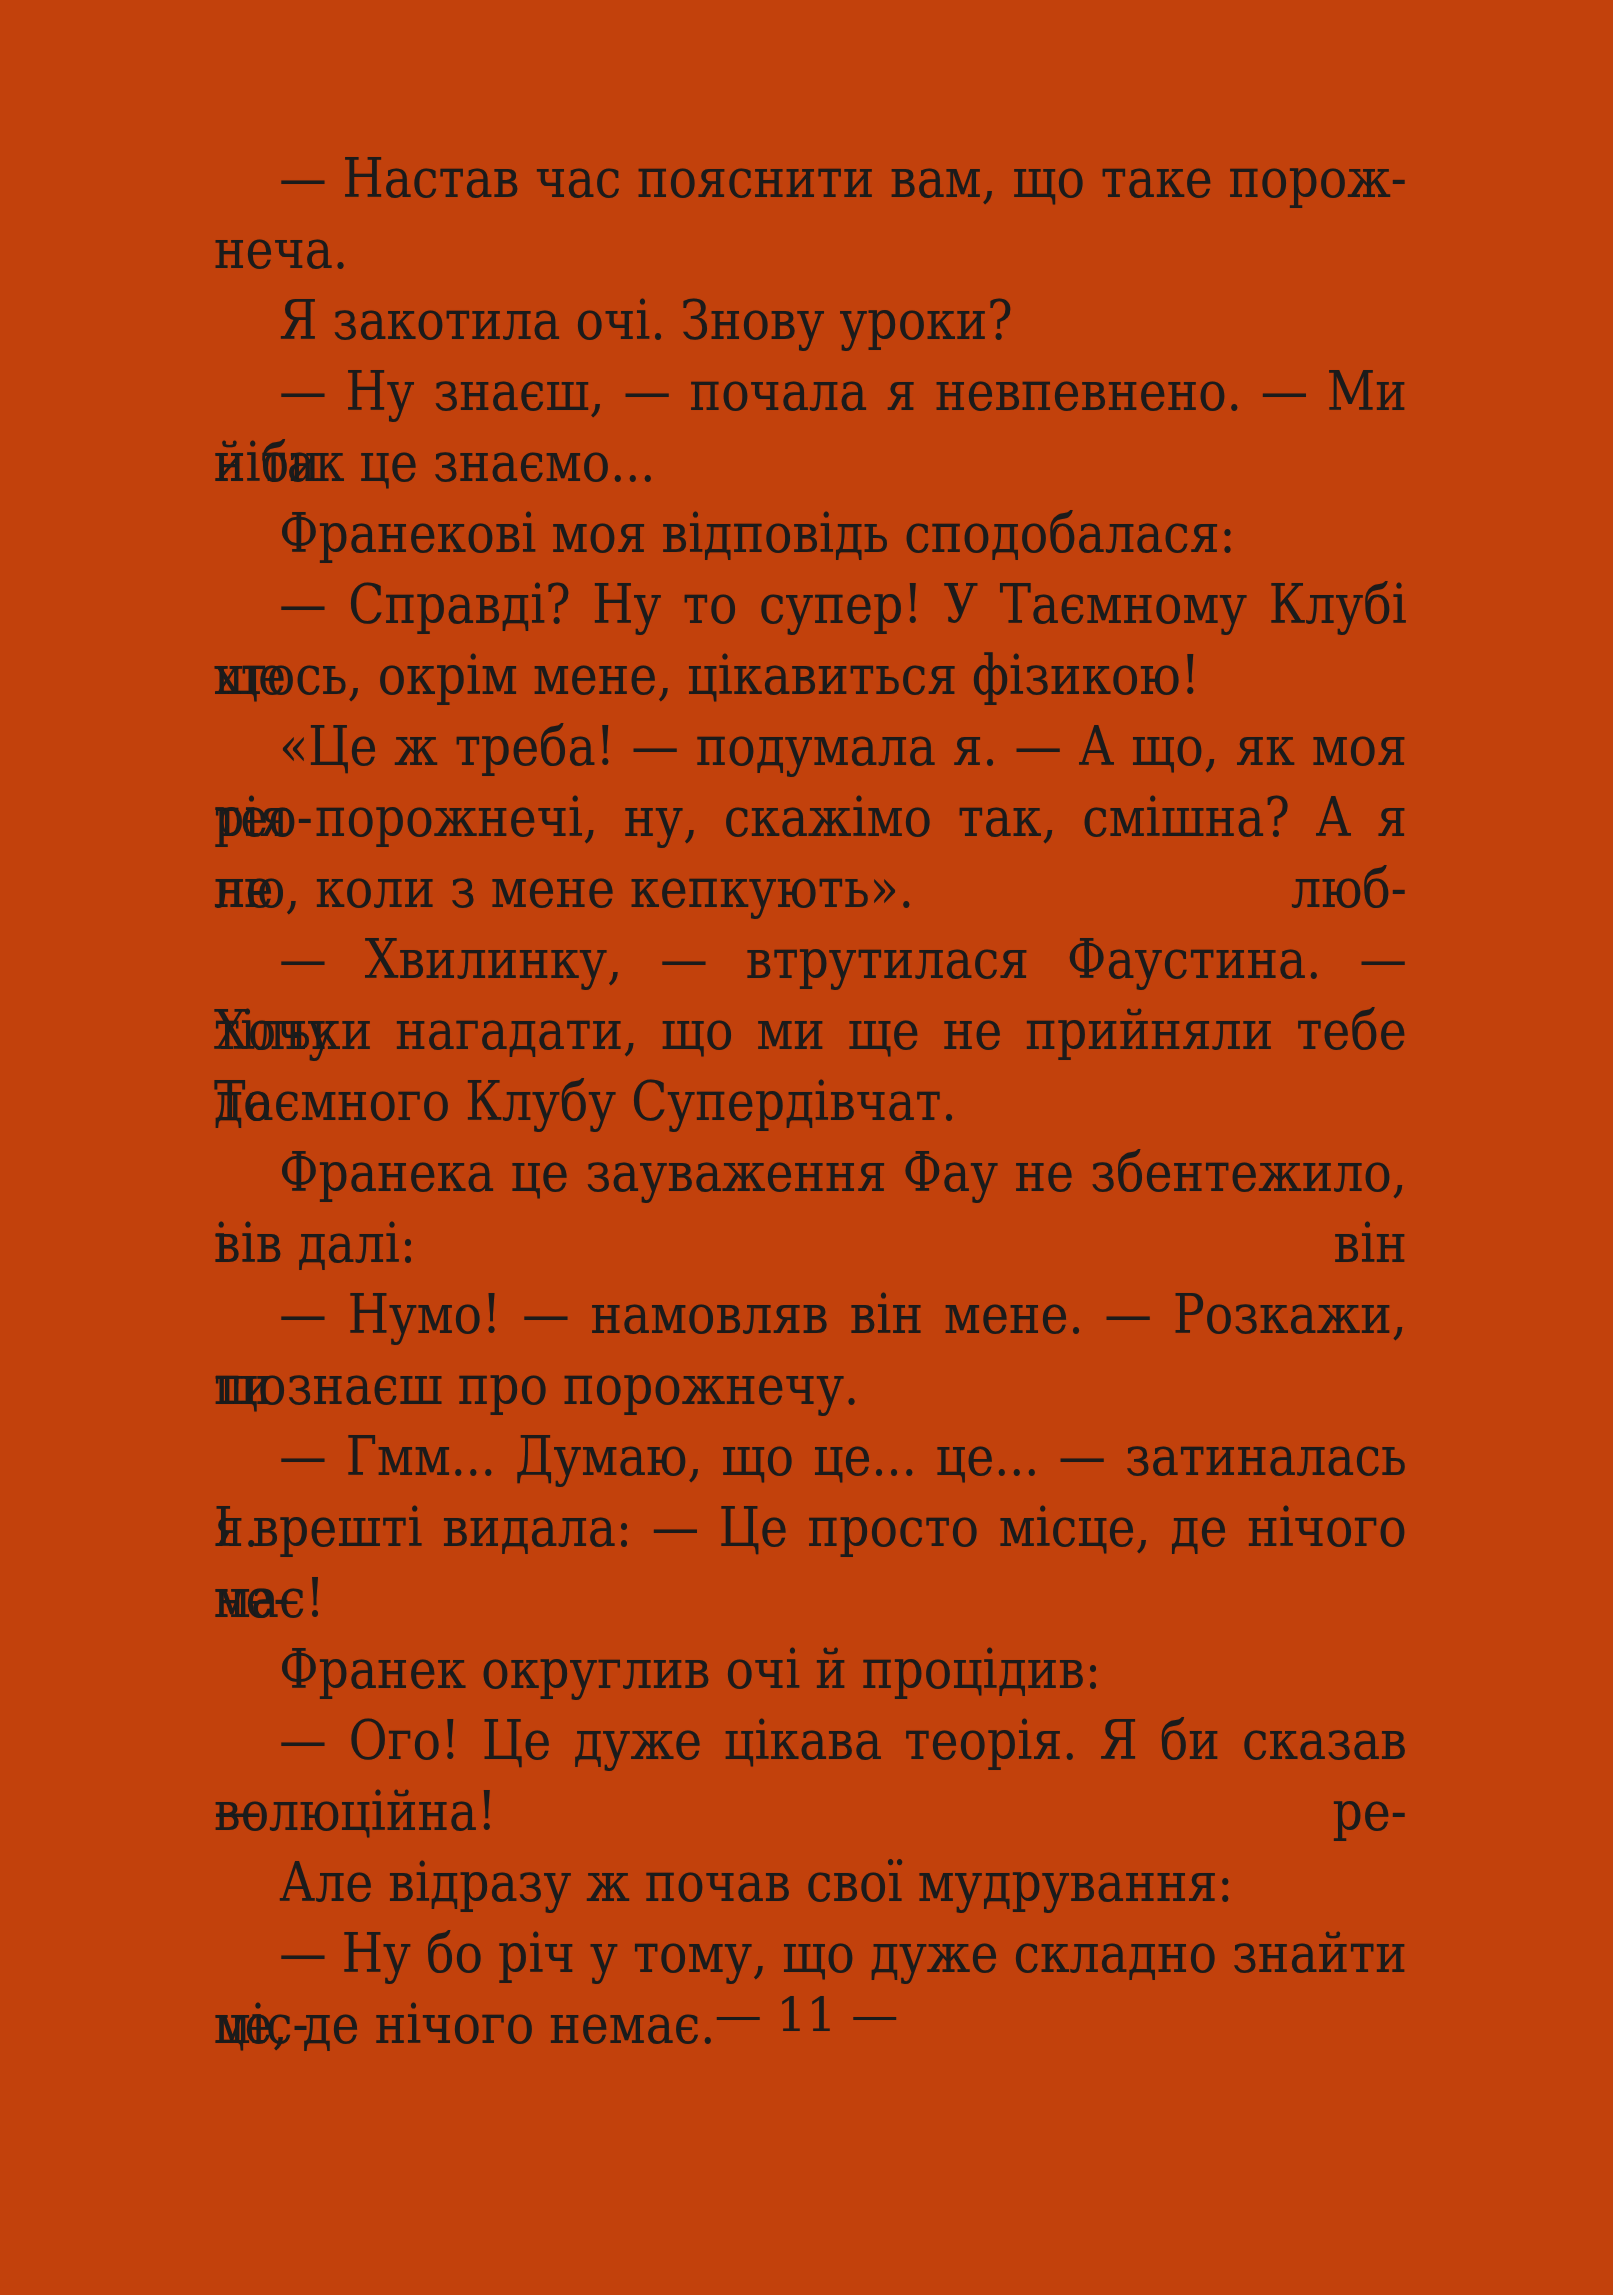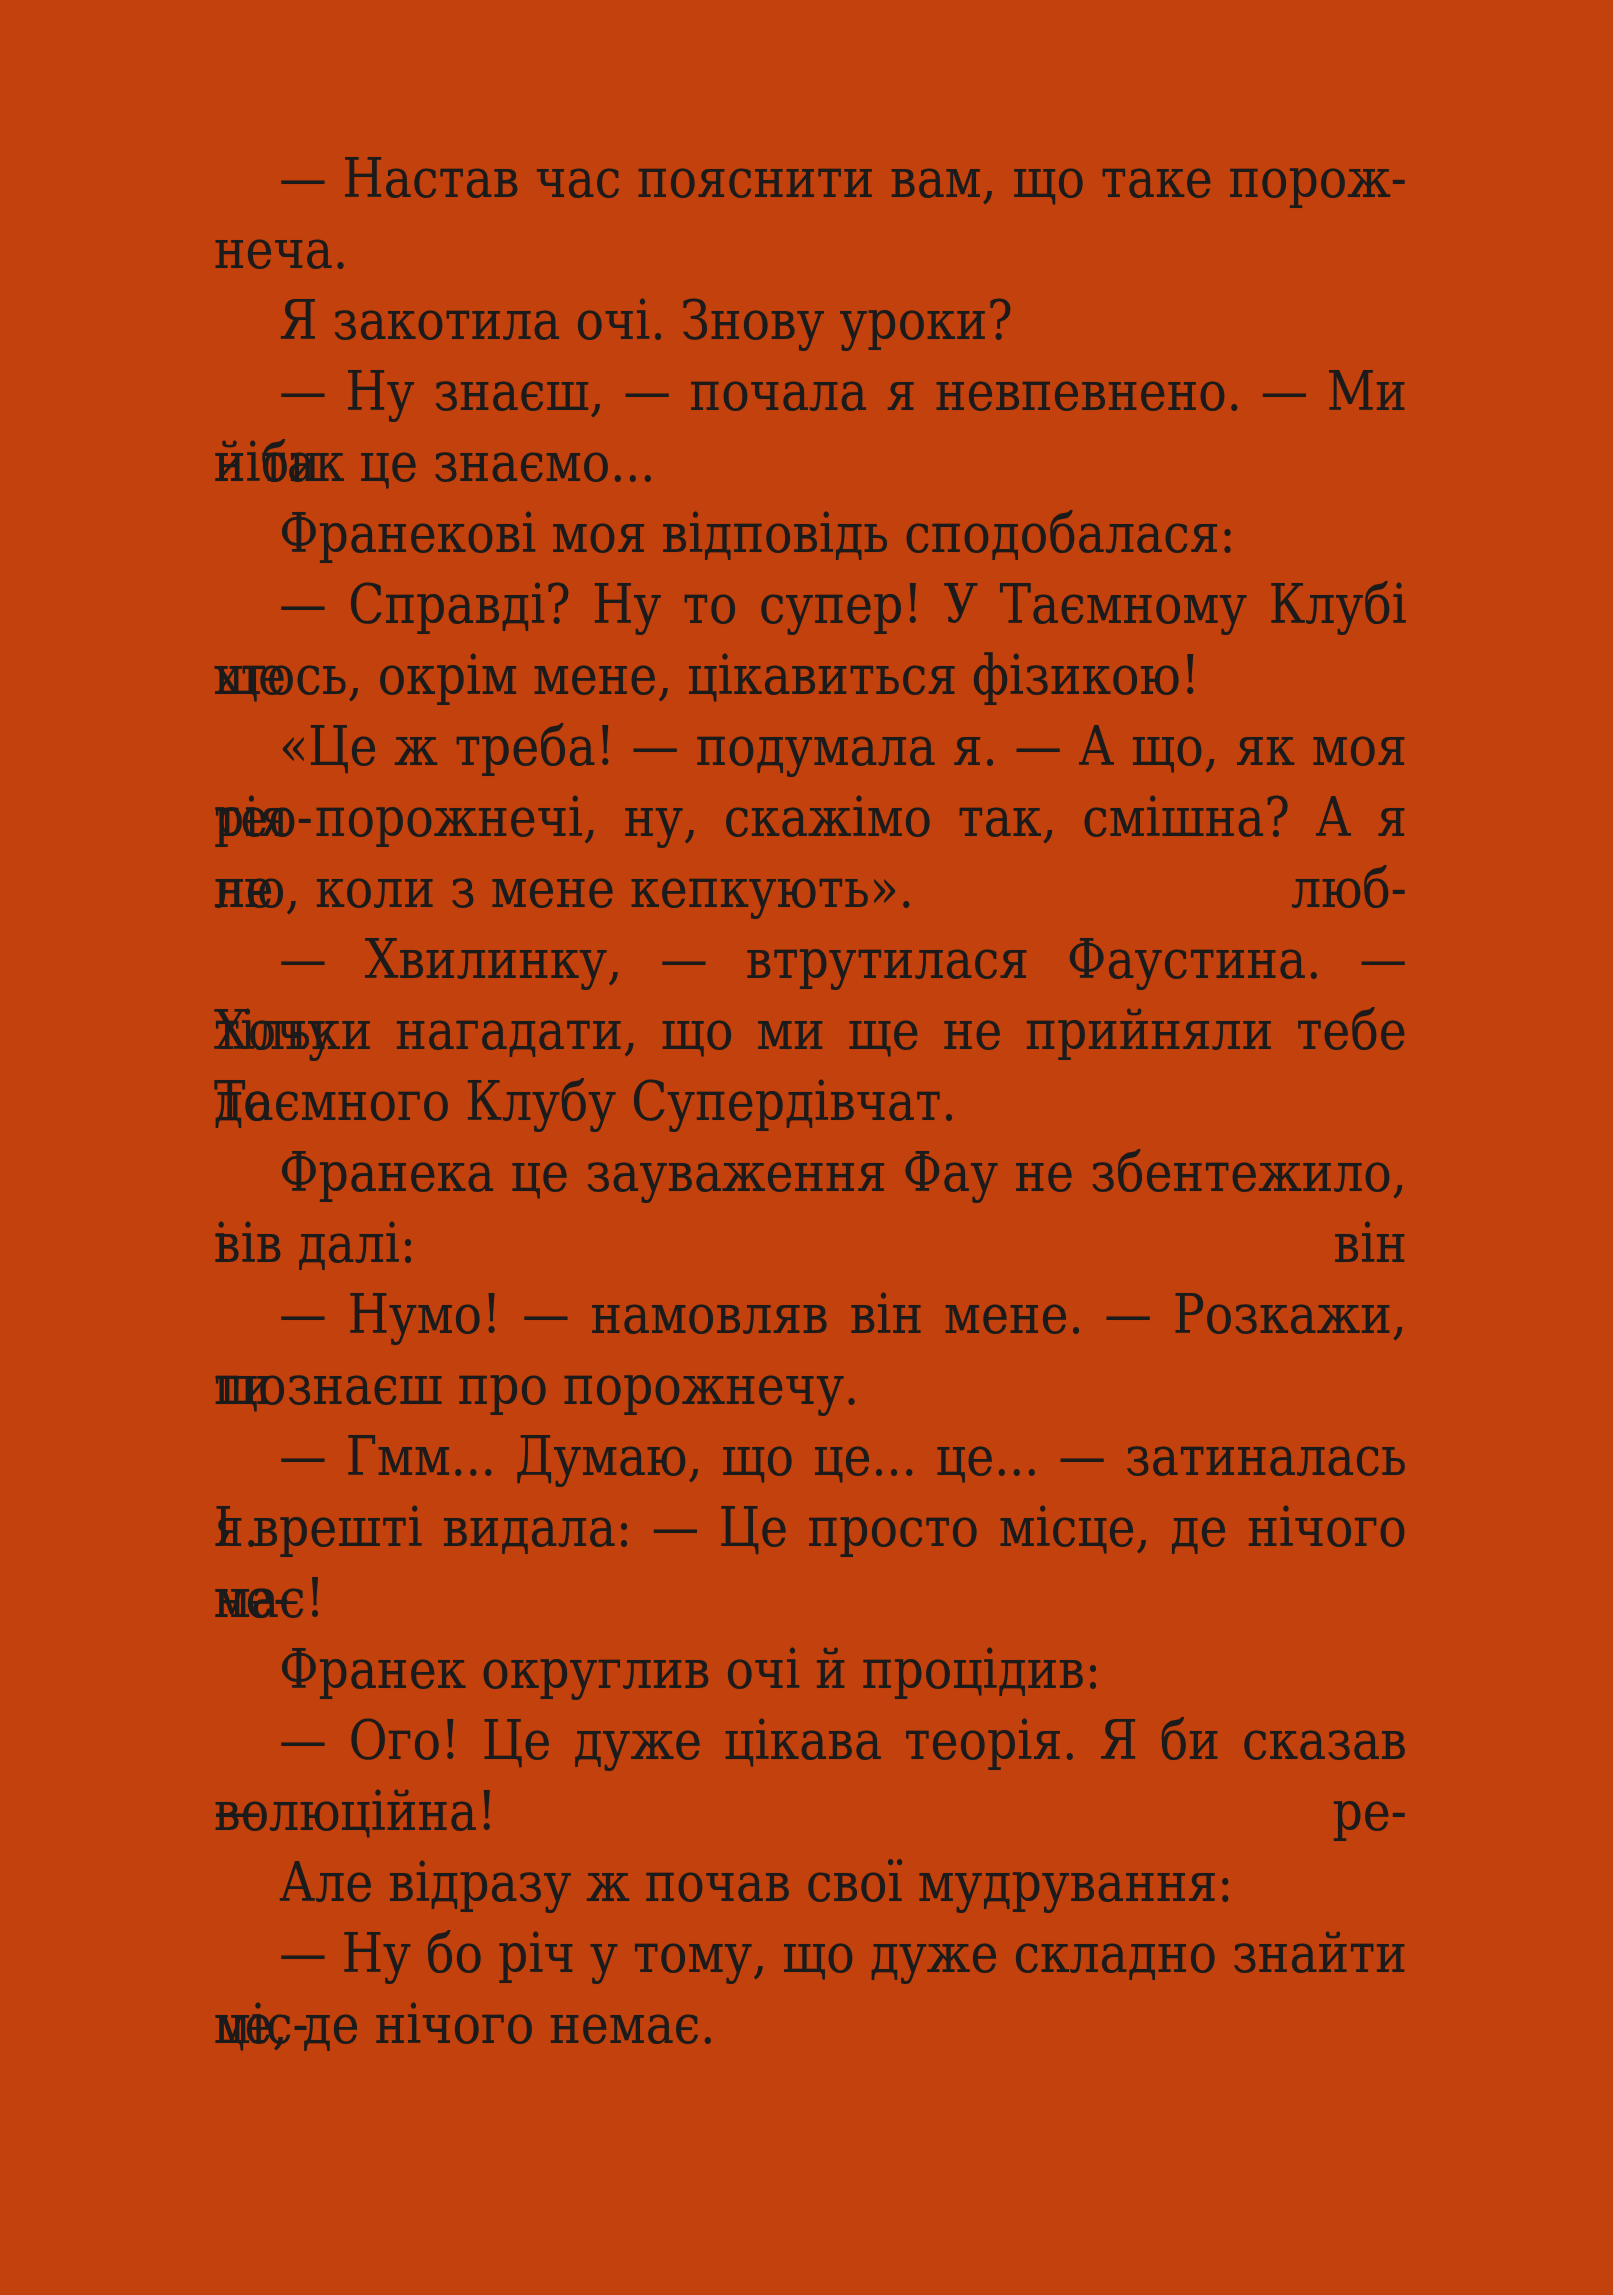--- a/index.html
+++ b/index.html
@@ -115,14 +115,15 @@
         <div class="line para-end">волюційна!</div>
       </div>
       <div class="paragraph">
         <div class="line para-start para-end">Але відразу ж почав свої мудрування:</div>
       </div>
       <div class="paragraph">
         <div class="line para-start">— Ну бо річ у тому, що дуже складно знайти міс-</div>
         <div class="line para-end">це, де нічого немає.</div>
       </div>
     </div>
+  <div class="page-footer">— 11 —</div>
 </div>
 
 
 </body></html>

